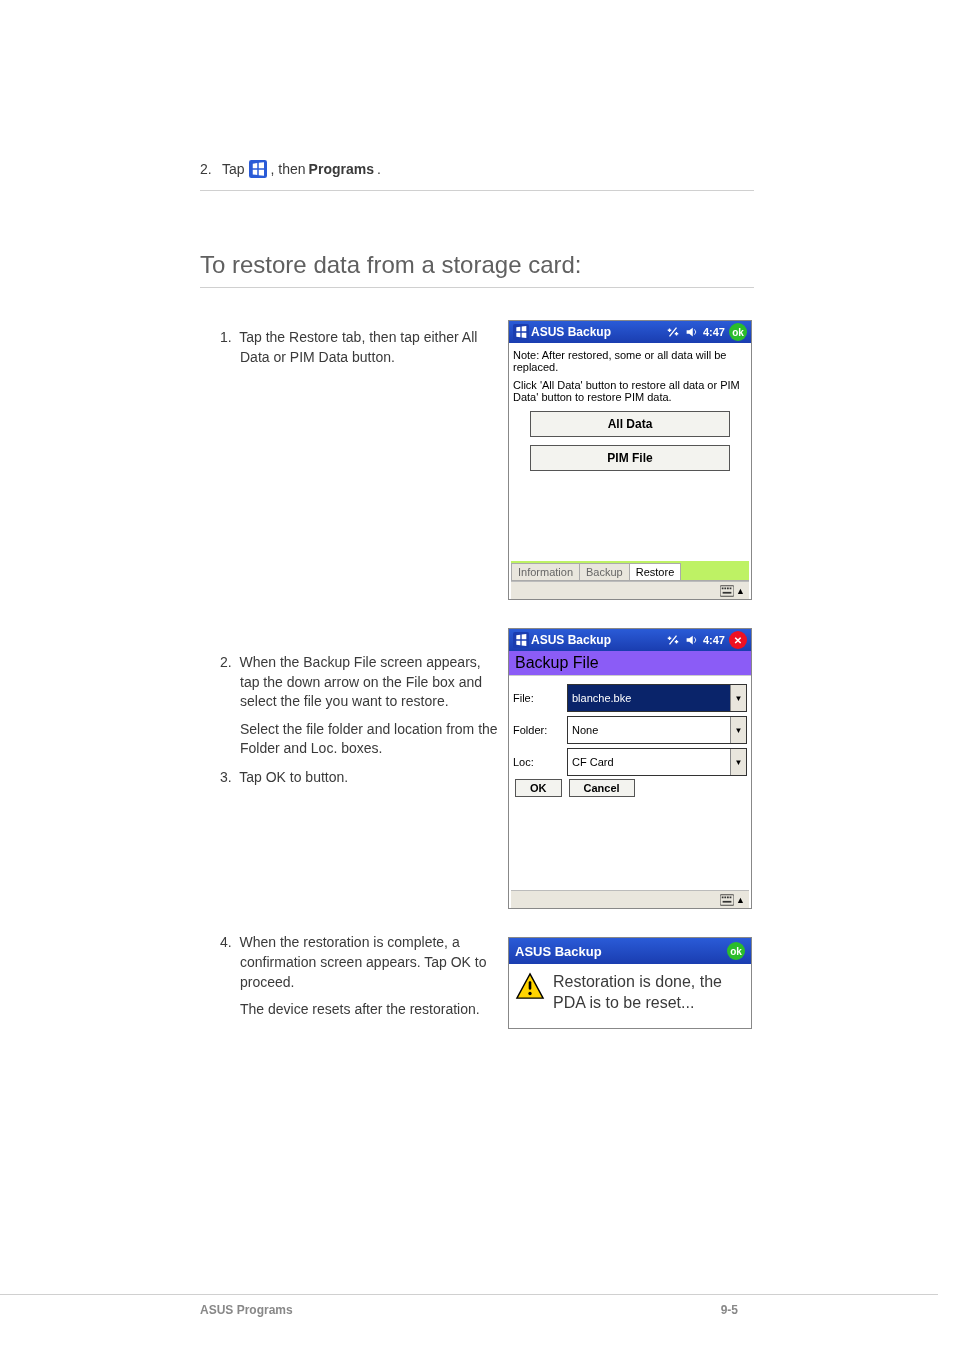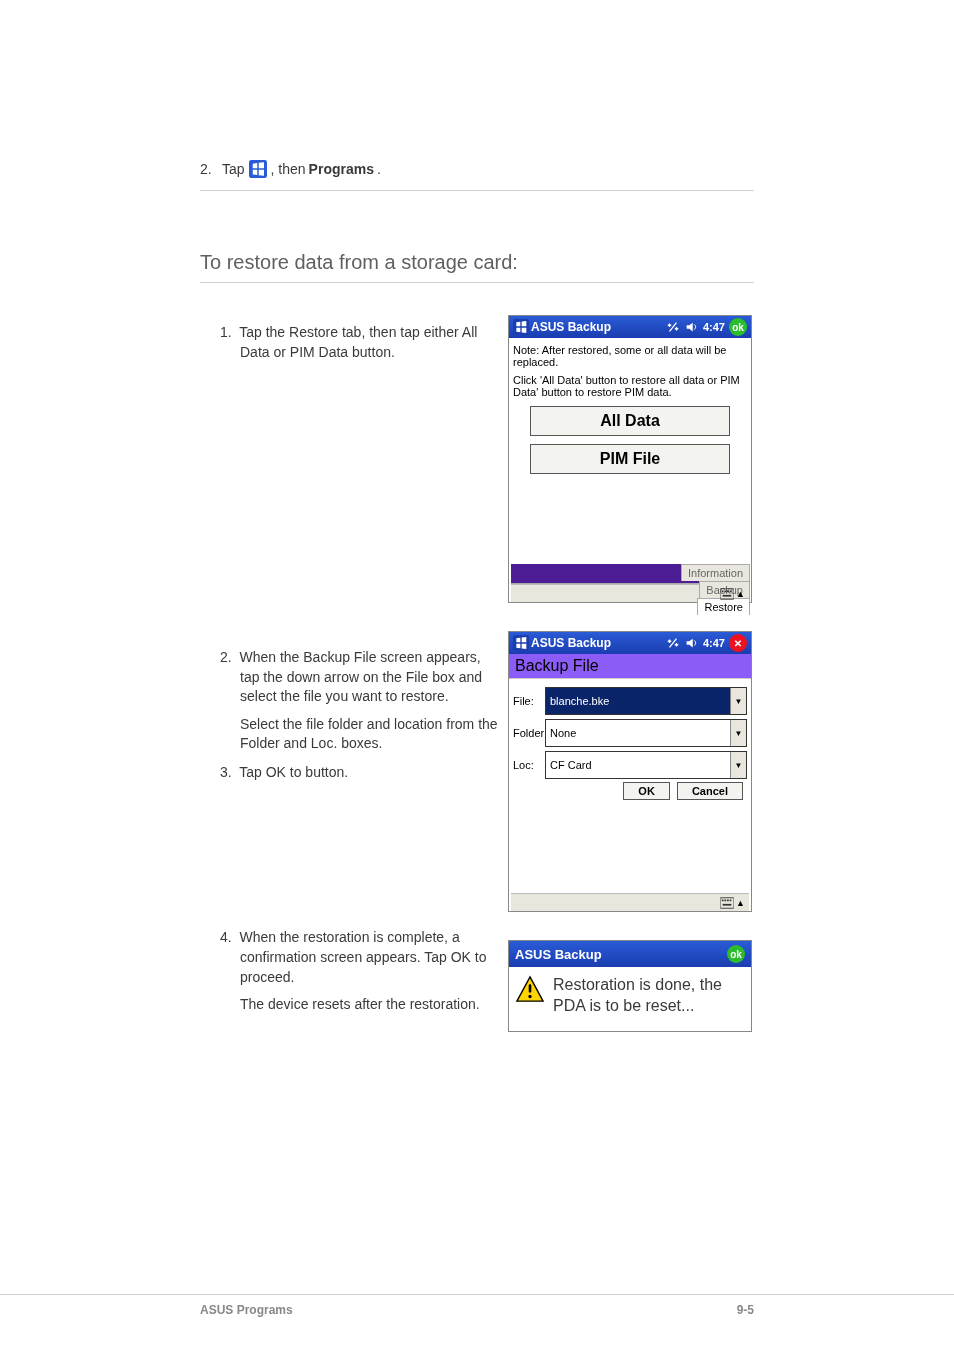--- a/index.html
+++ b/index.html
@@ -31,21 +31,21 @@
     margin: 0 4px;
     vertical-align: middle;
   }
   .start-icon svg { width: 18px; height: 18px; }
   hr.thin {
     border: none;
     border-top: 1px solid #d0d0d0;
     margin: 8px 0 22px 0;
   }
   .section-title {
-    font-size: 20px;
+    font-size: 24px;
     color: #606060;
     margin: 60px 0 8px 0;
     font-weight: normal;
   }
   .left-col {
     width: 300px;
     float: left;
   }
   .right-col {
     float: right;
@@ -126,30 +126,29 @@
   .pda-text { margin: 2px 2px 6px 2px; }
   .wide-btn {
     display: block;
     width: 200px;
     margin: 8px auto;
     border: 1px solid #555;
     background: #f3f3ef;
     text-align: center;
     padding: 5px 12px;
     font-weight: bold;
-    font-size: 16px;
+    font-size: 12px;
   }
   .pda-tabs {
     display: flex;
     margin-top: 90px;
     border-bottom: 1px solid #aaa;
-    background: #4c1d95;
+    background: #bef264;
     height: 20px;
     align-items: flex-end;
-    flex-direction: column;
   }
   .pda-tab {
     border: 1px solid #aaa;
     border-bottom: none;
     padding: 2px 6px;
     margin-right: -1px;
     background: #e9e6dd;
     font-size: 11px;
     color: #666;
   }
@@ -165,39 +164,39 @@
   }
   .kbd-icon { width:14px; height:14px; }
   .kbd-icon svg { width:14px; height:14px; }
   .subtitle-bar {
     background: #8b5cf6;
     border-bottom: 1px solid #ccc;
     padding: 3px 6px;
     font-size: 16px;
   }
   .form-row { display:flex; align-items:center; margin: 4px 2px; }
-  .form-row label { width: 32px; font-size: 11px; }
+  .form-row label { width: 54px; font-size: 11px; }
   .form-row .fld {
     flex: 1;
     border: 1px solid #333;
     background: #fff;
     height: 28px;
     display:flex; align-items:center;
     padding: 0 4px;
     font-size: 11px;
     position: relative;
   }
   .fld.hl { background: #0a246a; color:#fff; }
   .fld .dd {
     position: absolute; right: 0; top:0; bottom:0; width:16px;
     background:#e9e6dd; border-left:1px solid #888;
     display:flex; align-items:center; justify-content:center;
     color:#000; font-size:8px;
   }
-  .btn-row { text-align: right; margin: 6px 6px 0 0; }
+  .btn-row { text-align: left; margin: 6px 6px 0 0; }
   .btn-sm {
     border: 1px solid #555;
     background: #f3f3ef;
     padding: 2px 14px;
     font-size: 11px;
     font-weight: bold;
     margin-left: 4px;
   }
   .pda-bottom-spacer { height: 96px; }
   
@@ -225,21 +224,21 @@
   }
   .warn-icon {
     width: 30px; height: 28px;
     margin-right: 8px;
   }
   .warn-icon svg { width:30px; height:28px; }
   .dlg-msg { font-size: 16px; line-height: 1.3; }
   .footer {
     position: absolute;
     bottom: 34px;
-    left: 0; right: 0;
+    left: 0; right: 16px;
     border-top: 1px solid #d0d0d0;
     padding: 8px 200px 0 200px;
     display:flex;
     font-size: 12px;
     color: #888;
   }
   .footer .ftitle { flex:1; font-weight: bold; }
   .footer .pnum { font-weight: bold; }
 </style>
 </head>

